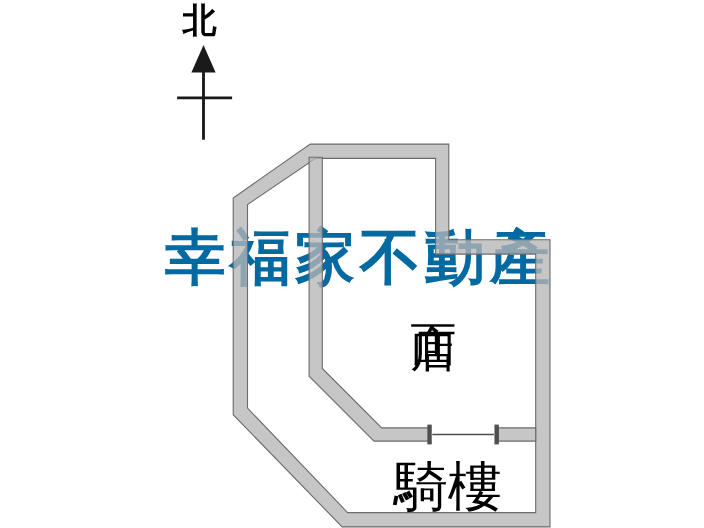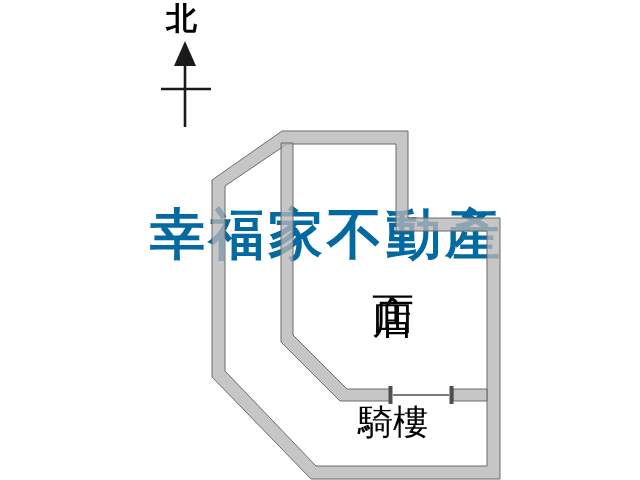--- a/index.html
+++ b/index.html
@@ -60,22 +60,22 @@
   .label-storefront {
     left: 372px;
     top: 261px;
     font-size: 42px;
     writing-mode: vertical-rl;
     text-orientation: upright;
     letter-spacing: 1px;
   }
   .label-arcade {
     left: 358px;
-    top: 405px;
-    font-size: 35px;
+    top: 418px;
+    font-size: 49px;
   }
   .label-north {
     left: 166px;
     top: 3px;
     font-size: 31px;
     font-weight: bold;
   }
 </style>
 </head>
 <body>

